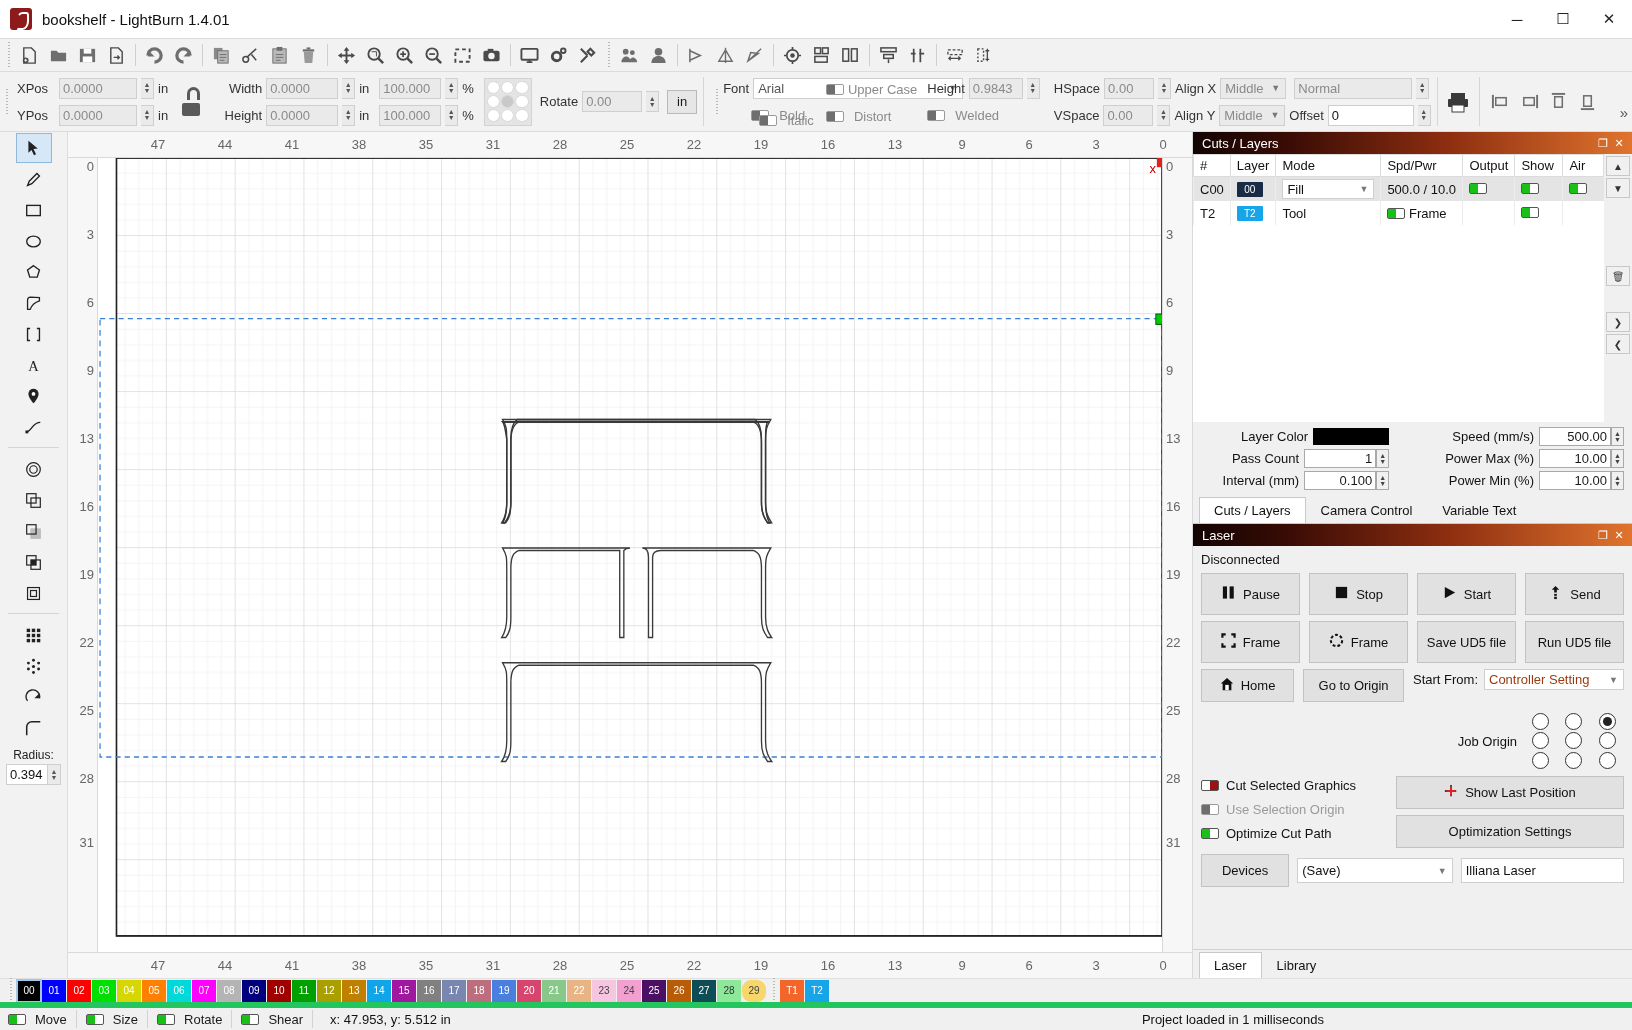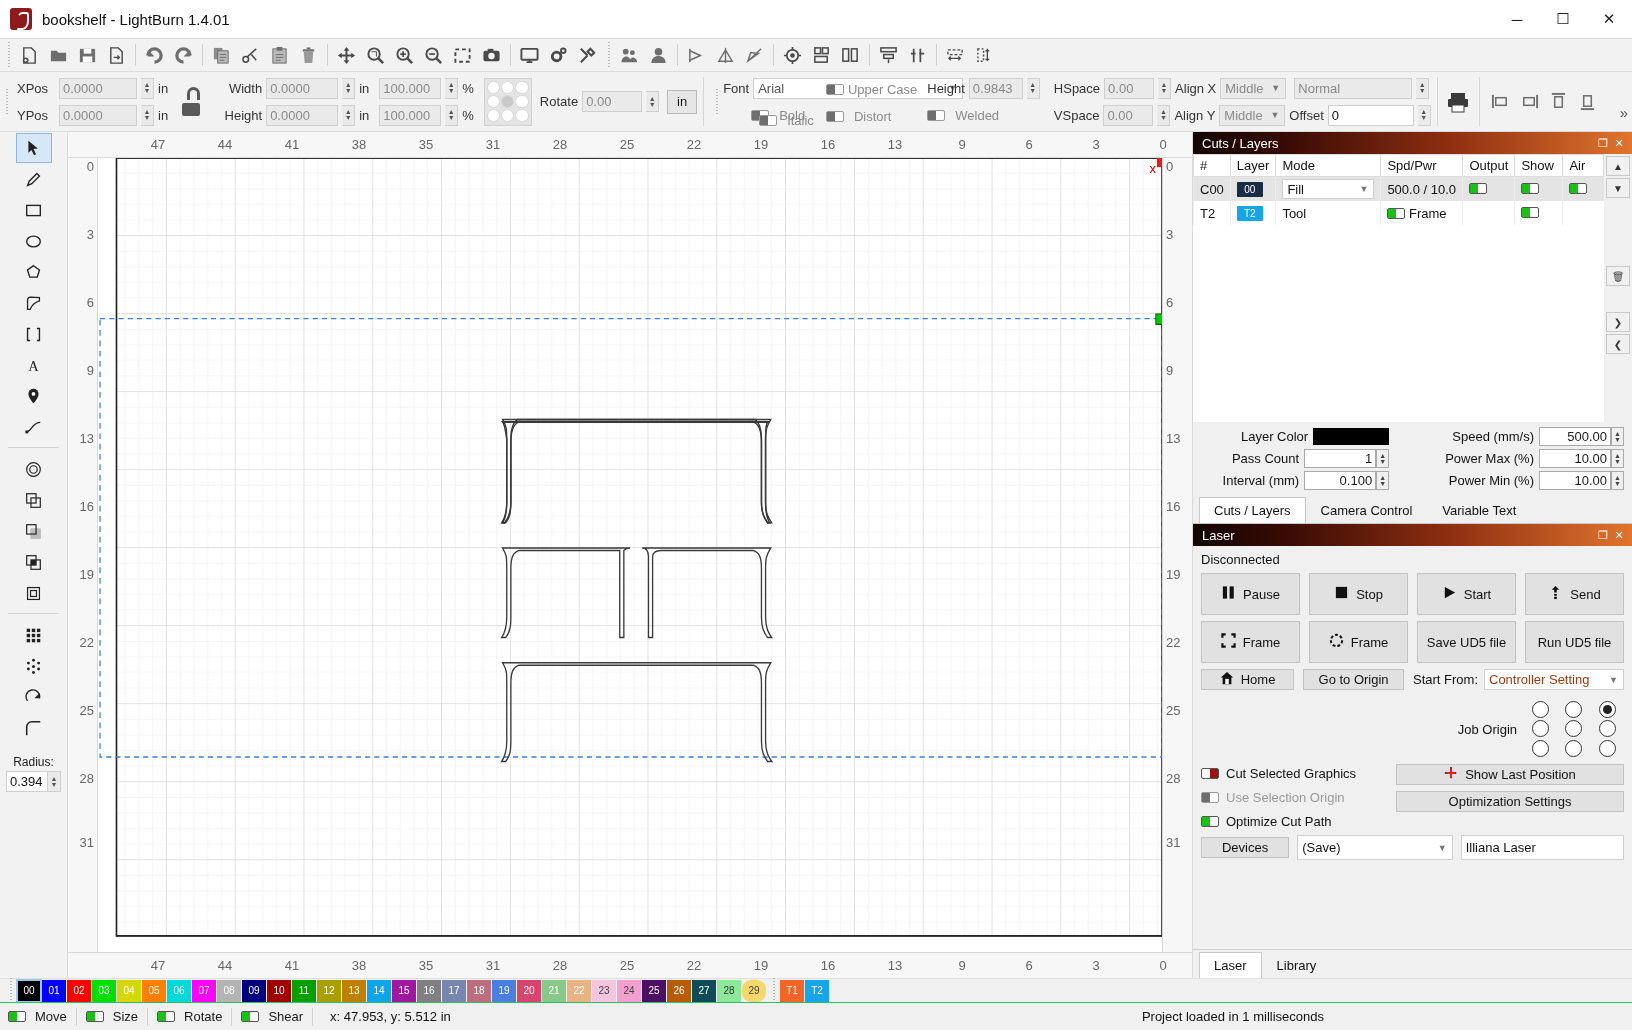--- a/index.html
+++ b/index.html
@@ -67,21 +67,21 @@
   .combo.dim { background:#eaeaea; color:#8a8a8a;}
   .vsep { width:1px; align-self:stretch; background:#d6d6d6; margin:5px 6px; flex:0 0 1px;}
   .inbtn { height:24px; min-width:30px; background:#e6e6e6; border:1px solid #b9b9b9; display:flex; align-items:center; justify-content:center; font-size:13px;}
 
   
   .main { flex:1; display:flex; min-height:0; }
   .leftcol { display:flex; flex-direction:column; width:68px; background:#f2f2f2; border-right:1px solid #dcdcdc; flex:0 0 68px;}
   .tool { width:36px; height:30px; margin:1px auto 0; display:flex; align-items:center; justify-content:center; color:#333;}
   .tool.sel { background:#d6e7f7; border:1px solid #8fb8dc; }
   .tsepH { height:1px; background:#d5d5d5; margin:5px 8px; }
-  .radius-lbl { font-size:12px; color:#222; text-align:center; margin-top:12px;}
+  .radius-lbl { font-size:12px; color:#222; text-align:center; margin-top:5px;}
   .radius-box { display:flex; justify-content:center; align-items:center; margin-top:2px;}
 
   
   .canvaswrap { flex:1; position:relative; background:#fff; min-width:0; display:flex; flex-direction:column;}
   .ruler-top { height:26px; position:relative; background:#f7f7f7; border-bottom:1px solid #d9d9d9; flex:0 0 26px;}
   .ruler-bot { height:26px; position:relative; background:#f7f7f7; border-top:1px solid #d9d9d9; flex:0 0 26px;}
   .ruler-top span,.ruler-bot span { position:absolute; font-size:13px; color:#666; transform:translateX(-50%); top:5px;}
   .canvasrow { flex:1; display:flex; min-height:0; }
   .ruler-left,.ruler-right { width:30px; position:relative; background:#f7f7f7; flex:0 0 30px;}
   .ruler-left { border-right:1px solid #d9d9d9; }
@@ -119,39 +119,39 @@
   .tab { padding:5px 14px; font-size:13px; color:#111; border:1px solid transparent; border-bottom:none; }
   .tab.active { background:#fff; border-color:#c9c9c9; }
 
   .laserpanel { flex:1; display:flex; flex-direction:column; min-height:0;}
   .laserbody { padding:6px 8px; display:flex; flex-direction:column; gap:6px;}
   .disc { font-size:13px; color:#111; }
   .btngrid { display:grid; grid-template-columns:repeat(4,1fr); gap:9px;}
   .lbtn { height:42px; background:#e1e1e1; border:1px solid #c2c2c2; display:flex; align-items:center; justify-content:center;
           gap:7px; font-size:13px; color:#111;}
   .row3 { display:flex; align-items:flex-start; gap:9px; }
-  .lbtn.sm { height:21px; padding:0 14px; }
+  .lbtn.sm { height:33px; padding:0 14px; }
   .startfrom { margin-left:auto; display:flex; align-items:center; gap:6px;}
   .origin-wrap { display:flex; align-items:center; gap:7px; justify-content:flex-end; margin-top:4px;}
   .origin-grid { width:100px; height:58px; display:grid; grid-template-columns:repeat(3,1fr); grid-template-rows:repeat(3,1fr);
                  place-items:center; background:#f0f0f0;}
   .origin-grid i { width:17px; height:17px; border:1px solid #333; border-radius:50%; background:#fff; display:block; position:relative;}
   .origin-grid i.on:after { content:""; position:absolute; inset:3px; border-radius:50%; background:#222;}
   .optrow { display:flex; gap:10px; align-items:flex-start;}
   .optleft { display:flex; flex-direction:column; gap:9px; padding-top:2px;}
   .optline { display:flex; align-items:center; gap:7px; font-size:13px; color:#111;}
   .optline.dim { color:#9a9a9a; }
   .optright { margin-left:auto; display:flex; flex-direction:column; gap:6px; width:228px;}
   .devrow { display:flex; gap:8px; align-items:center;}
 
   
   .palette { height:24px; display:flex; align-items:center; background:#f0f0f0; padding-left:4px; flex:0 0 24px; border-top:1px solid #e0e0e0;}
   .sw { width:24px; height:22px; display:flex; align-items:center; justify-content:center; color:#fff; font-size:10px; margin-right:1px; flex:0 0 24px;}
   .sw.first { outline:2px solid #9dc8ea; outline-offset:-1px; }
-  .statusbar { height:28px; background:#f0f0f0; border-top:1px solid #22c55e; display:flex; align-items:center;
+  .statusbar { height:28px; background:#f0f0f0; border-top:6px solid #22c55e; display:flex; align-items:center;
                padding:0 8px; gap:9px; font-size:13px; flex:0 0 28px;}
   .stsep { width:1px; height:18px; background:#d2d2d2; }
   .coord { color:#111; margin-left:8px; }
   .loadmsg { margin-left:auto; margin-right:300px; color:#111;}
   .ovf { position:absolute; right:4px; top:104px; color:#555; font-size:15px; }
 </style>
 </head>
 <body>
 
 <div class="app">

